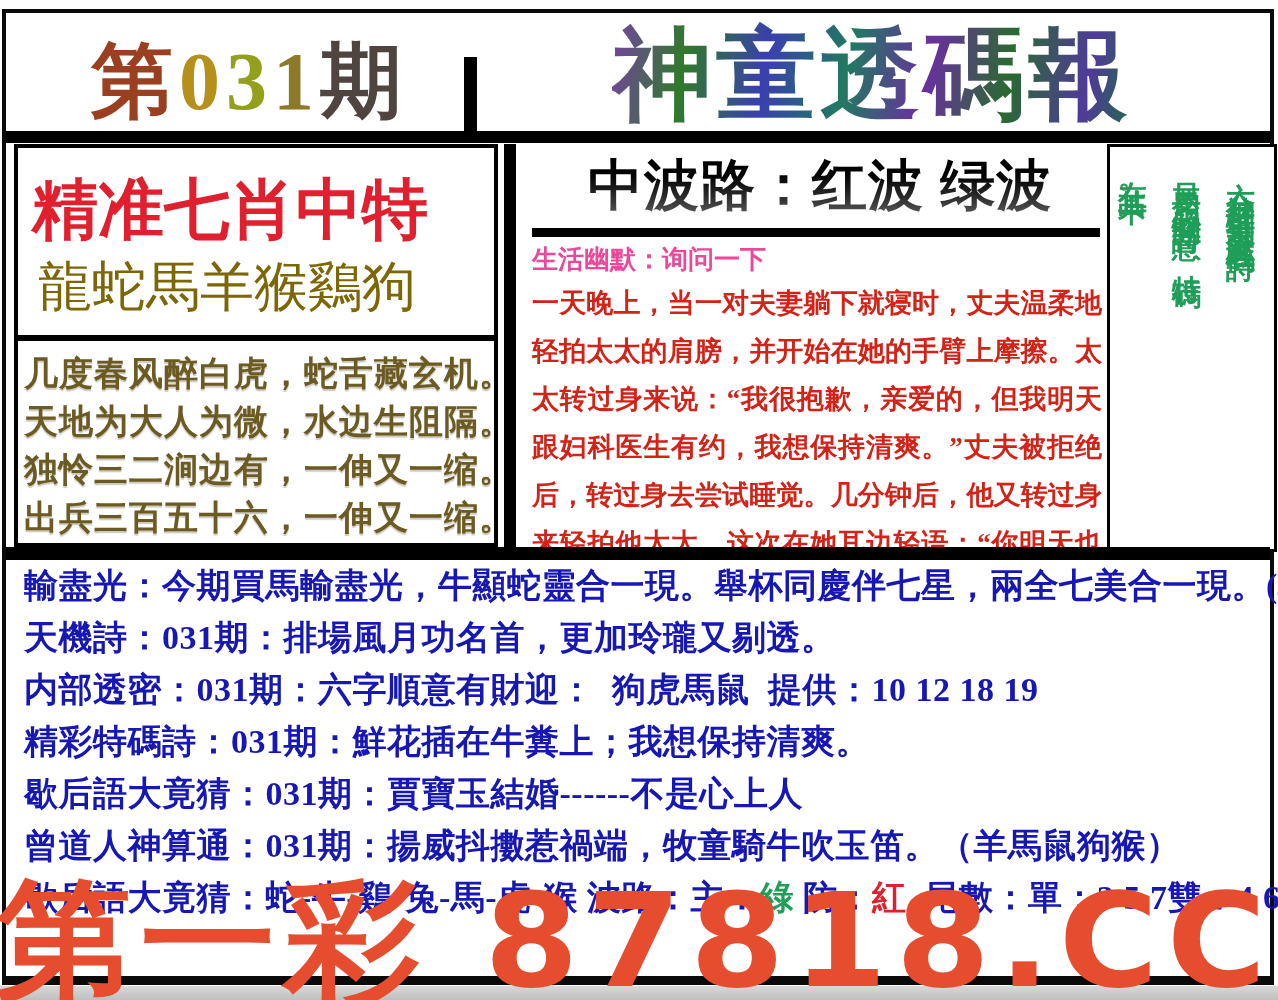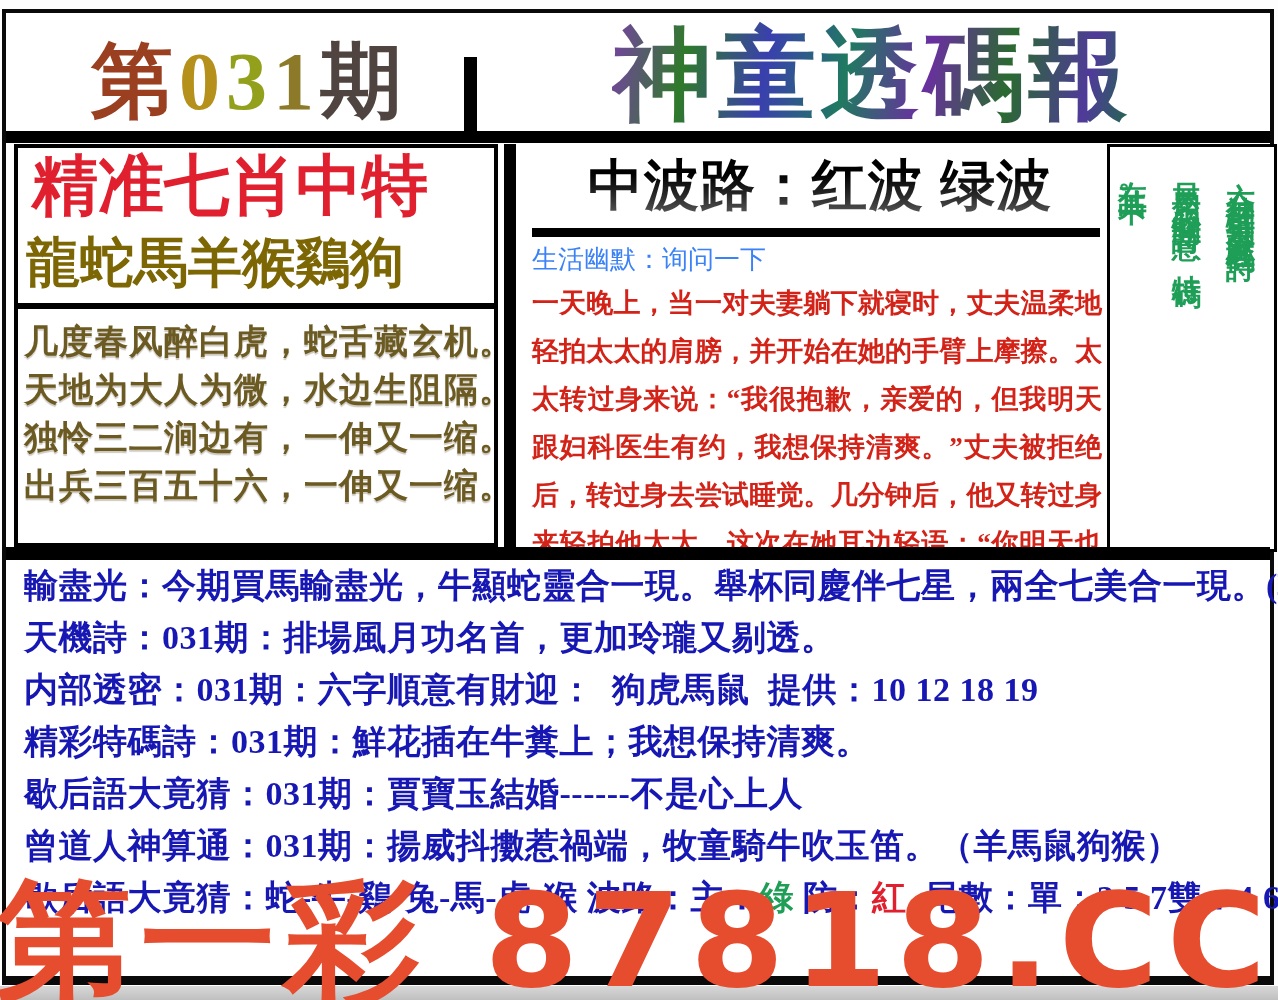--- a/index.html
+++ b/index.html
@@ -13,38 +13,38 @@
          font-family:"Liberation Serif","DejaVu Serif",serif;}
   .issue span{display:inline-block;}
   .hdr-divider{position:absolute;left:458px;top:44px;width:13px;height:74px;background:#000;}
   .masthead{position:absolute;left:606px;top:-4px;font-size:100px;font-weight:900;letter-spacing:4px;
          font-family:"DejaVu Sans","Liberation Sans",sans-serif;
          background:linear-gradient(100deg,#7a3fa8 0%,#2f7a2a 15%,#3a3fae 30%,#207a60 45%,#6a2fa0 60%,#2a6a30 75%,#503a9a 90%,#1d6d45 100%);
          -webkit-background-clip:text;background-clip:text;color:transparent;}
   
   .leftbox{position:absolute;left:8px;top:131px;width:484px;height:403px;box-sizing:border-box;
            border:4px solid #000;background:#fff;}
-  .headline{display:flex;justify-content:space-between;padding:0 14px 0 14px;
+  .headline{display:flex;justify-content:space-between;padding:24px 14px 0 14px;
             font-size:66px;font-weight:800;color:#e0202e;line-height:1.15;}
-  .zodiacs{display:flex;justify-content:space-between;padding:10px 14px 12px 8px;
-           font-size:54px;font-weight:700;color:#7d6604;line-height:1.05;
+  .zodiacs{display:flex;justify-content:space-between;padding:10px 14px 12px 20px;
+           font-size:54px;font-weight:400;color:#7d6604;line-height:1.05;
            font-family:"Liberation Sans","DejaVu Sans",sans-serif;}
-  .poembox{border-top:6px solid #000;padding:8px 6px 0 6px;}
+  .poembox{border-top:6px solid #000;padding:8px 6px 0 6px;margin-top:8px;}
   .poemline{font-size:34px;font-weight:800;color:#6b5a22;line-height:48px;white-space:nowrap;
             font-family:"Liberation Sans","DejaVu Sans",sans-serif;
             text-shadow:0 2px 1px rgba(60,40,0,0.25);letter-spacing:1px;}
   .midcol{position:absolute;left:498px;top:131px;width:600px;height:408px;box-sizing:border-box;
           border-left:12px solid #000;padding:4px 6px 0 16px;}
   .waveheader{font-size:55px;font-weight:900;letter-spacing:1px;line-height:1.35;white-space:nowrap;
           font-family:"Liberation Sans","DejaVu Sans",sans-serif;
           background:linear-gradient(#000 35%,#2a2a2a 65%,#6a6a6a 100%);
           -webkit-background-clip:text;background-clip:text;color:transparent;}
   .waveheader .flip{display:inline-block;transform:rotate(180deg);}
   .waverule{height:9px;background:#000;width:568px;margin:6px 0 4px 0;}
-  .humor-title{font-size:26px;font-weight:400;color:#3b82f6;line-height:38px;}
+  .humor-title{font-size:26px;font-weight:700;color:#ec4899;line-height:38px;}
   .humor-body{font-size:27px;font-weight:800;color:#d32318;line-height:48px;text-align:justify;
               width:570px;}
   .rightbox{position:absolute;left:1101px;top:131px;width:170px;height:408px;box-sizing:border-box;
             border:3px solid #000;background:#fff;
             writing-mode:vertical-rl;text-orientation:upright;
             padding:12px 6px;}
   .vline{font-size:29px;font-weight:800;color:#1e9e57;letter-spacing:7px;line-height:54px;
          font-family:"Liberation Serif","DejaVu Serif",serif;}
   
   .bigrule{position:absolute;left:0;right:0;top:534px;height:13px;background:#000;}

